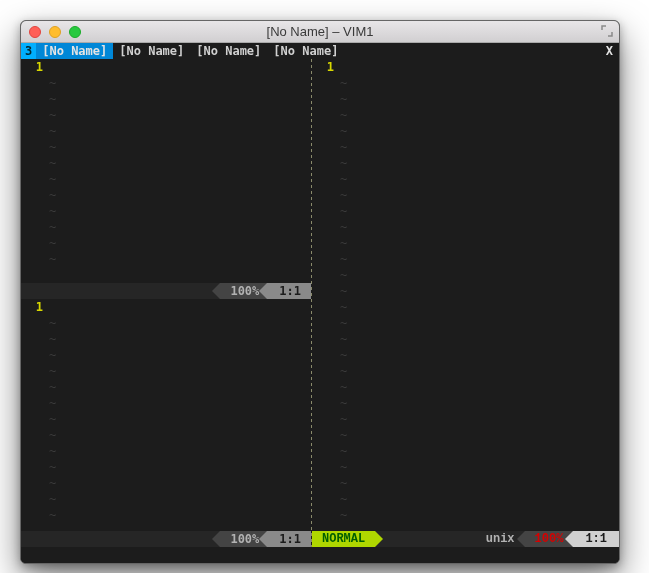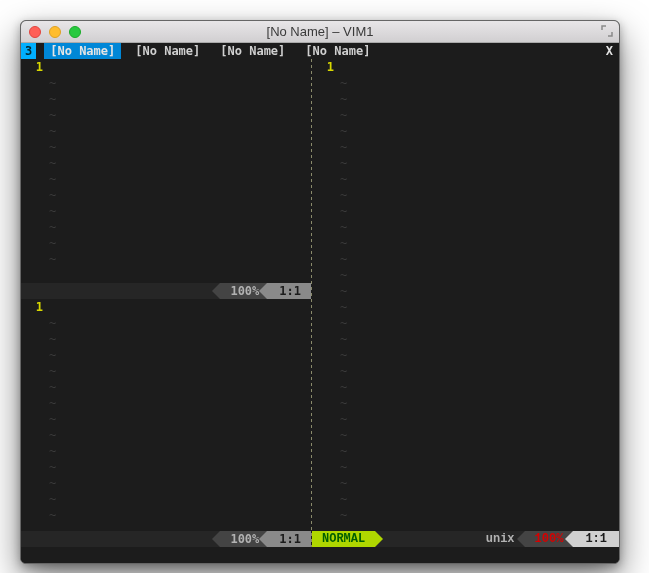--- a/index.html
+++ b/index.html
@@ -75,21 +75,20 @@
   }
   .tabcount {
     background: #00afff;
     color: #002b36;
     font-weight: bold;
     padding: 0 4px;
   }
   .tab {
     padding: 0 6px;
     font-weight: bold;
-    margin-left: 8px;
   }
   .tab.active {
     background: #0087d7;
     color: #e4e4e4;
   }
   .tab.inactive {
     background: #1c1c1c;
     color: #d0d0d0;
   }
   .tabfill { flex:1; }

